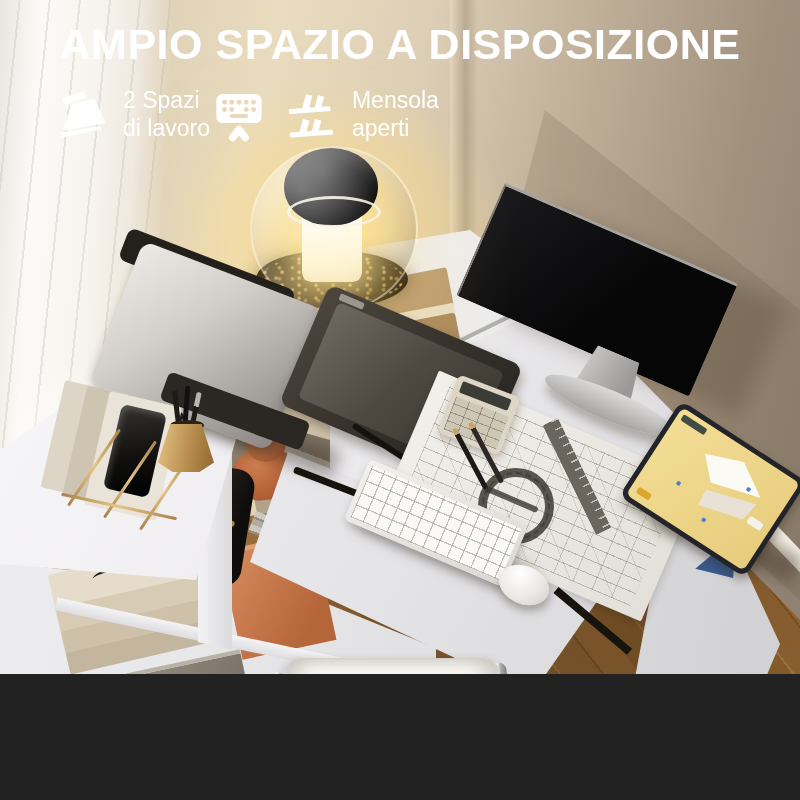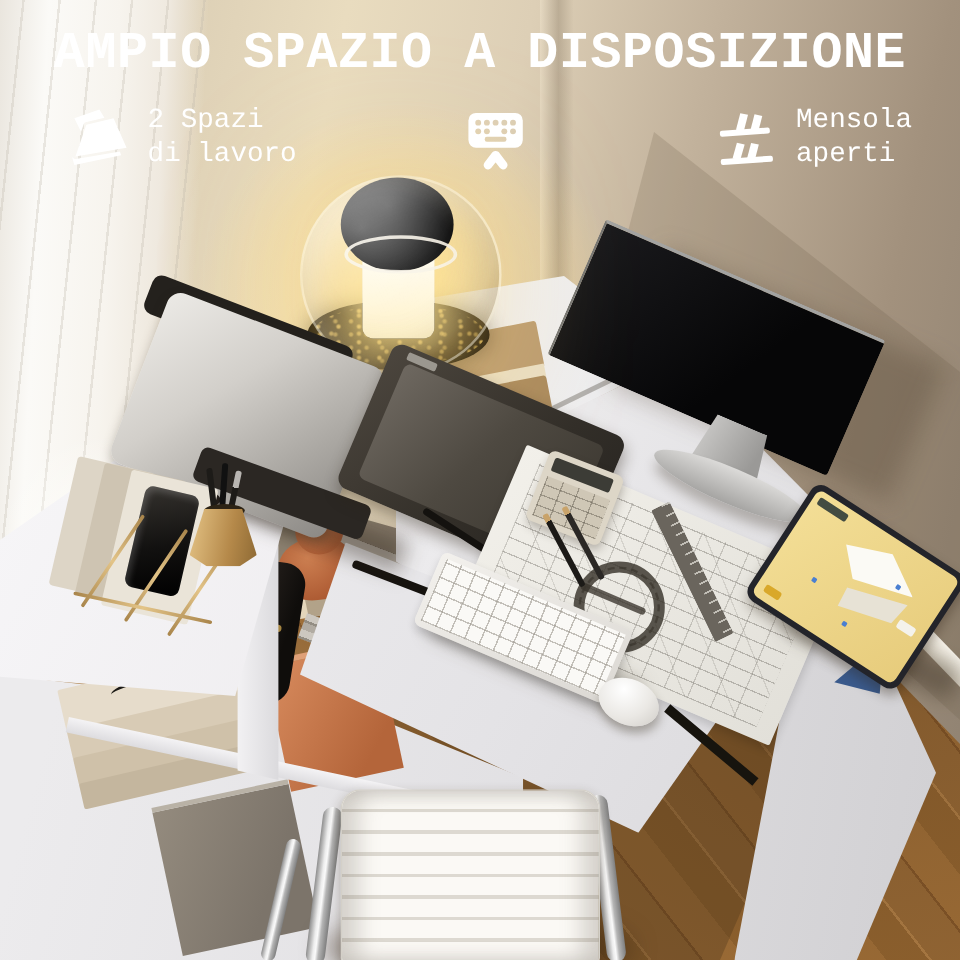--- a/index.html
+++ b/index.html
@@ -1,17 +1,17 @@
 <!DOCTYPE html>
 <html><head>
 <meta charset="utf-8">
 <style>
   html,body{margin:0;padding:0;background:#222;}
-  #stage{position:relative;width:800px;height:800px;overflow:hidden;
-         font-family:Liberation Mono, monospace;background:#c7b9a3;}
+  #stage{position:relative;width:800px;height:674px;overflow:hidden;
+         font-family:Liberation Sans, sans-serif;background:#c7b9a3;}
   .el{position:absolute;}
   .full{position:absolute;inset:0;}
 
   
   .wall{background:linear-gradient(102deg,#bdb09d 0%,#ddd0b6 16%,#e9dcbf 30%,#ddcfb6 46%,#c2b29c 62%,#a2917d 82%,#8d8070 100%);}
   .wall-glow{left:110px;top:40px;width:460px;height:430px;
     background:radial-gradient(closest-side,rgba(255,226,150,.62),rgba(255,224,145,.25) 55%,transparent 78%);}
   .wall-diag{clip-path:polygon(545px 110px,800px 310px,800px 600px,490px 320px);
     background:rgba(104,90,72,.20);}
   .wall-corner{left:450px;top:0;width:28px;height:350px;
@@ -245,21 +245,21 @@
   .chair-post{left:228px;top:698px;width:12px;height:104px;transform:rotate(13deg);}
   .chair-back{left:284px;top:658px;width:214px;height:144px;border-radius:16px 16px 6px 6px;
     background:repeating-linear-gradient(180deg,#fbf9f5 0 15px,#ddd9d1 15px 18px);
     border:1px solid #d4d0c8;
     box-shadow:inset 14px 0 18px rgba(118,112,101,.28),inset -14px 0 18px rgba(118,112,101,.28),0 4px 10px rgba(60,45,25,.3);}
 
   
   .hdr{position:absolute;top:0;left:0;right:0;z-index:60;color:#fff;}
   .hdr h1{margin:20px 28px 0;text-align:center;font-size:43px;font-weight:bold;
     letter-spacing:.5px;white-space:nowrap;}
-  .features{display:flex;justify-content:space-between;align-items:flex-start;
+  .features{display:flex;align-items:flex-start;
     margin:16px 40px 0 52px;}
   .feature{display:flex;align-items:center;}
   .feature svg{width:58px;height:58px;flex:none;}
   .flabel{margin-left:13px;font-size:23px;line-height:1.22;font-weight:500;}
   .flabel span{display:block;}
 </style>
 </head>
 <body>
 
 <div id="stage">

